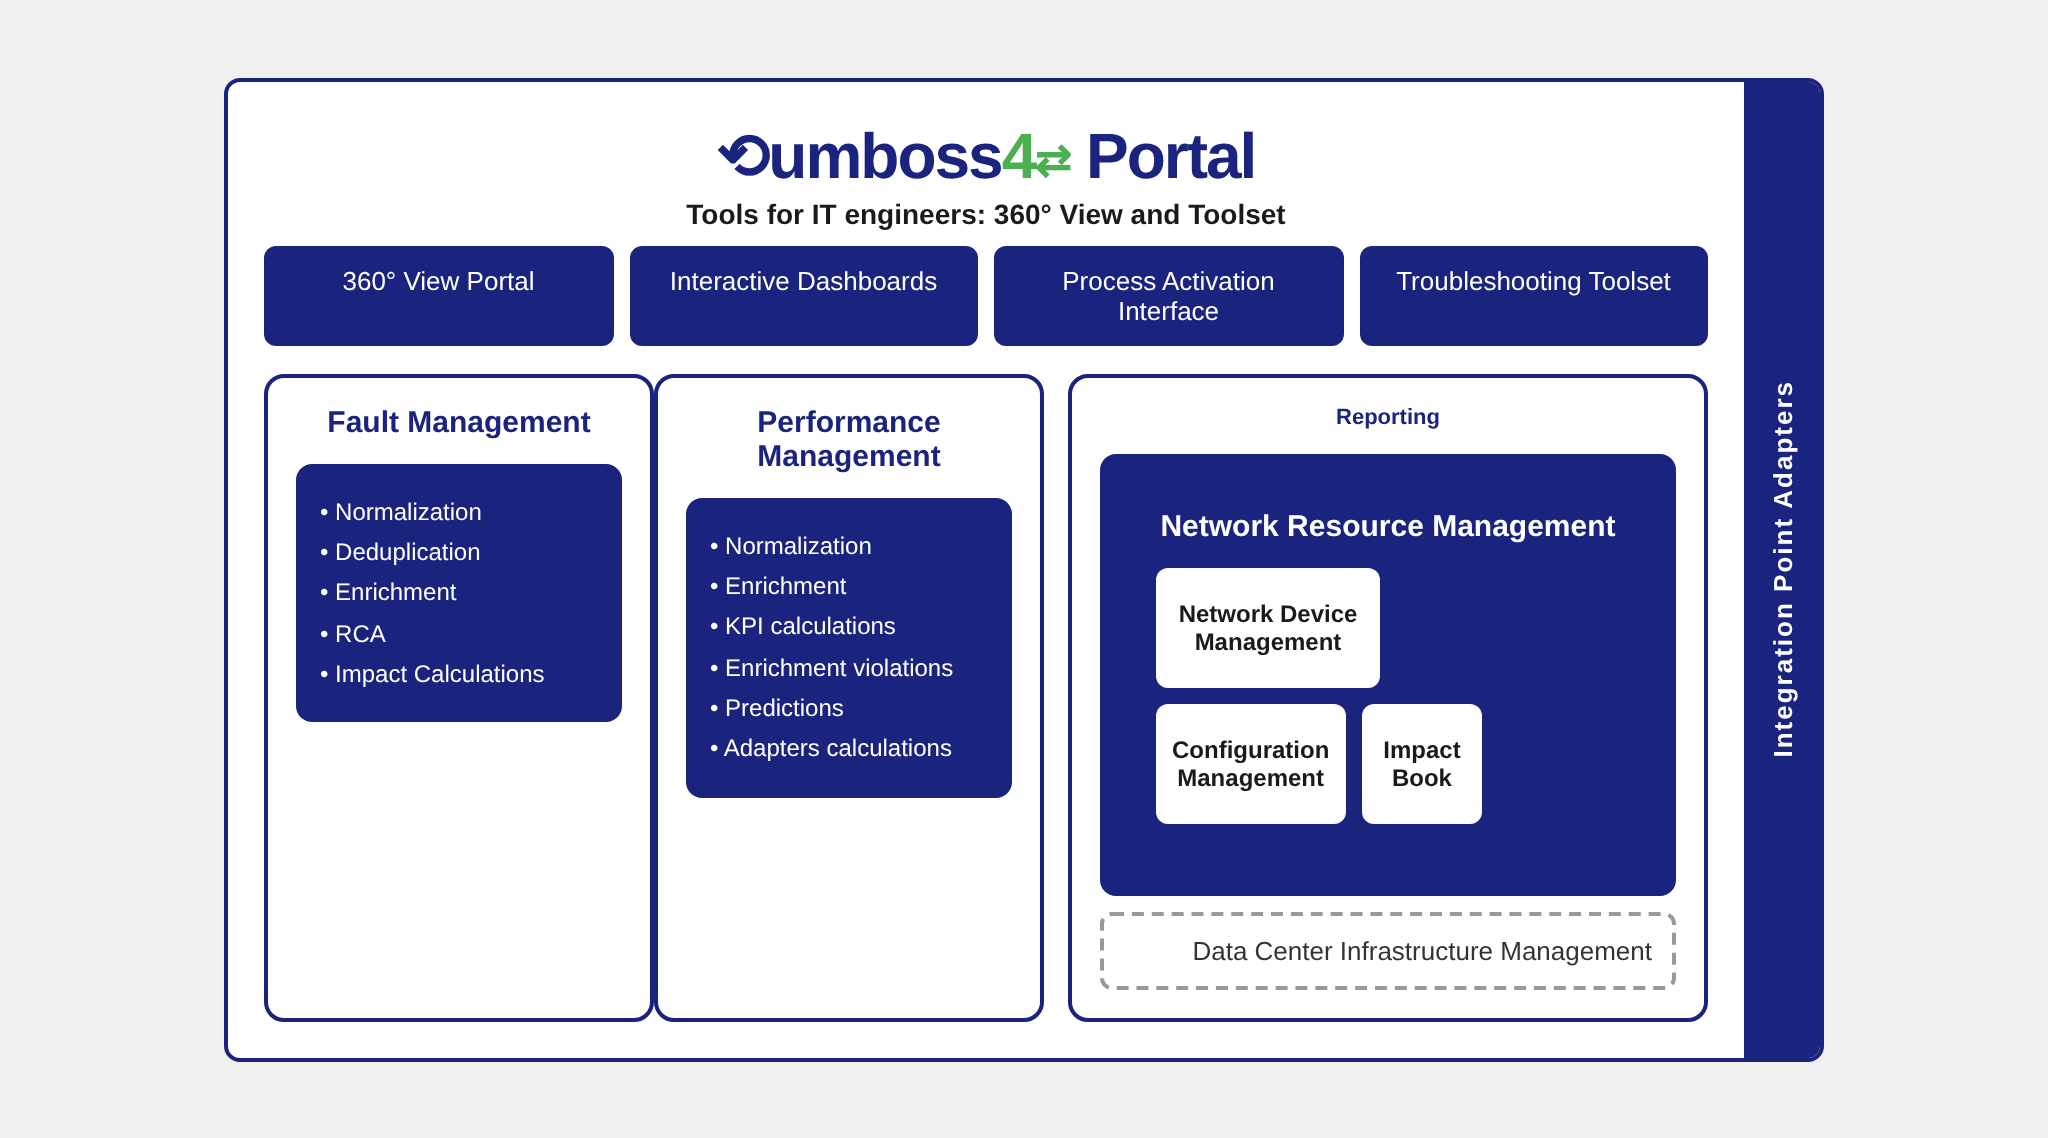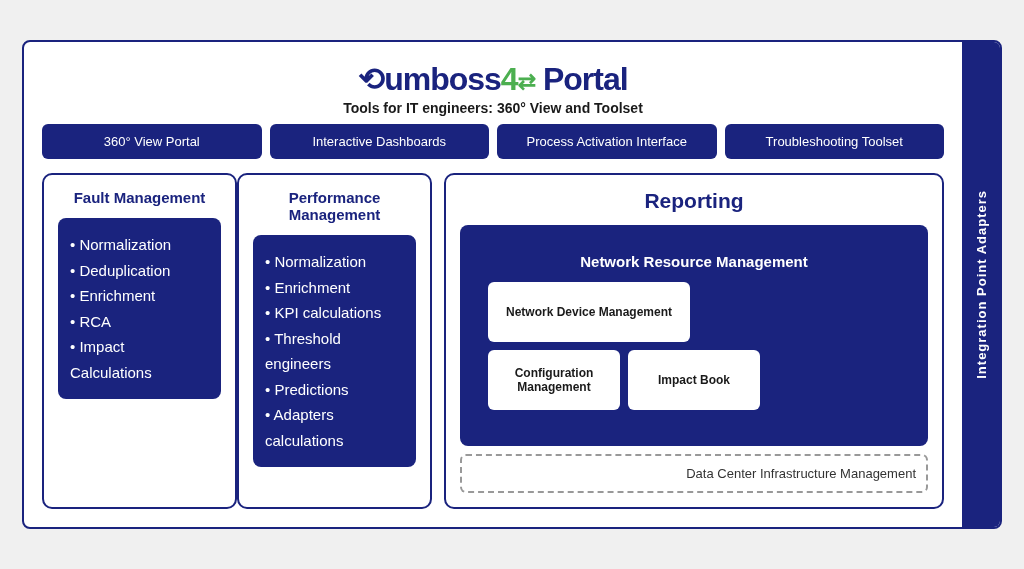--- a/index.html
+++ b/index.html
@@ -6,21 +6,21 @@
     body {
       background: #f0f0f0;
       display: flex;
       justify-content: center;
       align-items: center;
       min-height: 100vh;
       font-family: Arial, sans-serif;
     }
     .outer-wrapper {
       display: flex;
-      width: 980px;
+      width: 800px;
       background: white;
       border: 2px solid #1a237e;
       border-radius: 8px;
       overflow: hidden;
     }
     .main-content {
       flex: 1;
       padding: 18px 18px 18px 18px;
     }
     .side-label {
@@ -97,40 +97,40 @@
       font-size: 15px;
       color: #1a237e;
       text-align: center;
       margin-bottom: 12px;
     }
     .panel-inner {
       background: #1a237e;
       border-radius: 8px;
       padding: 14px 12px;
       color: white;
-      font-size: 15px;
+      font-size: 12px;
       line-height: 1.7;
     }
     .panel-inner ul {
       list-style: none;
       padding: 0;
     }
     .panel-inner ul li::before {
       content: "• ";
     }
     
     .reporting-section {
       flex: 1;
       border: 2px solid #1a237e;
       border-radius: 10px;
       padding: 14px;
     }
     .reporting-title {
       font-weight: 800;
-      font-size: 21px;
+      font-size: 11px;
       color: #1a237e;
       text-align: center;
       margin-bottom: 12px;
     }
     .nrm-box {
       background: #1a237e;
       border-radius: 8px;
       padding: 28px;
     }
     .nrm-title {
@@ -213,21 +213,21 @@
           </div>
         </div>
 
         <div class="panel-card">
           <div class="panel-title">Performance Management</div>
           <div class="panel-inner">
             <ul>
               <li>Normalization</li>
               <li>Enrichment</li>
               <li>KPI calculations</li>
-              <li>Threshold engineers</li>
+              <li>Enrichment violations</li>
               <li>Predictions</li>
               <li>Adapters calculations</li>
             </ul>
           </div>
         </div>
 
       </div>
 
       <div class="reporting-section">
         <div class="reporting-title">Reporting</div>

